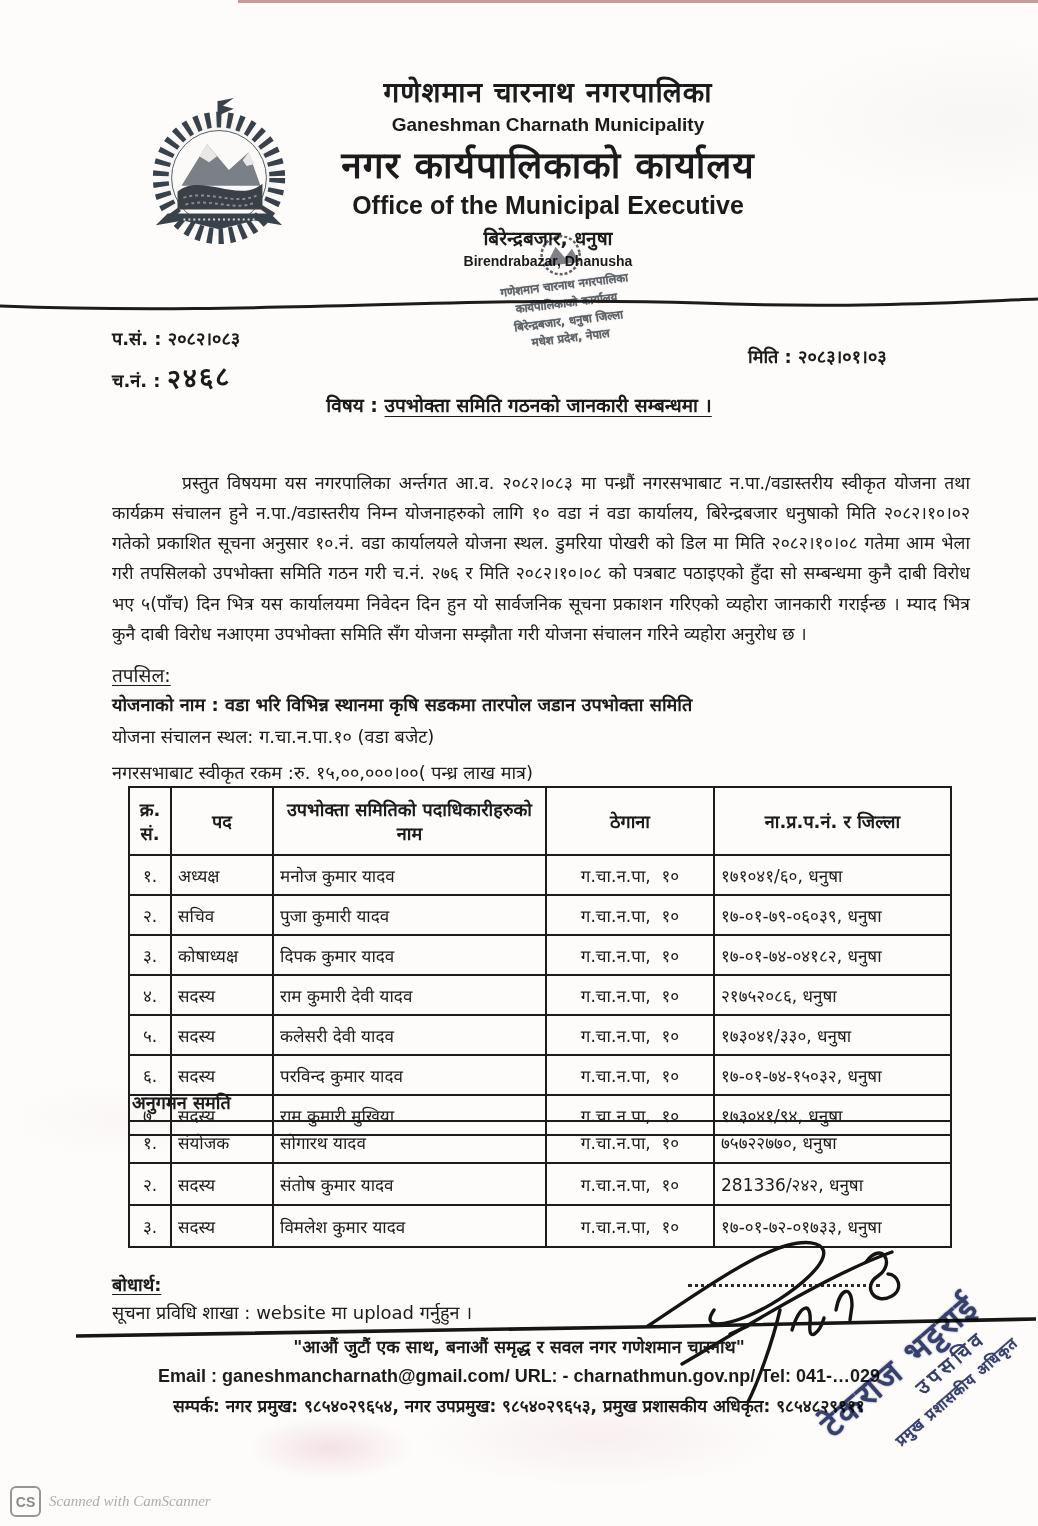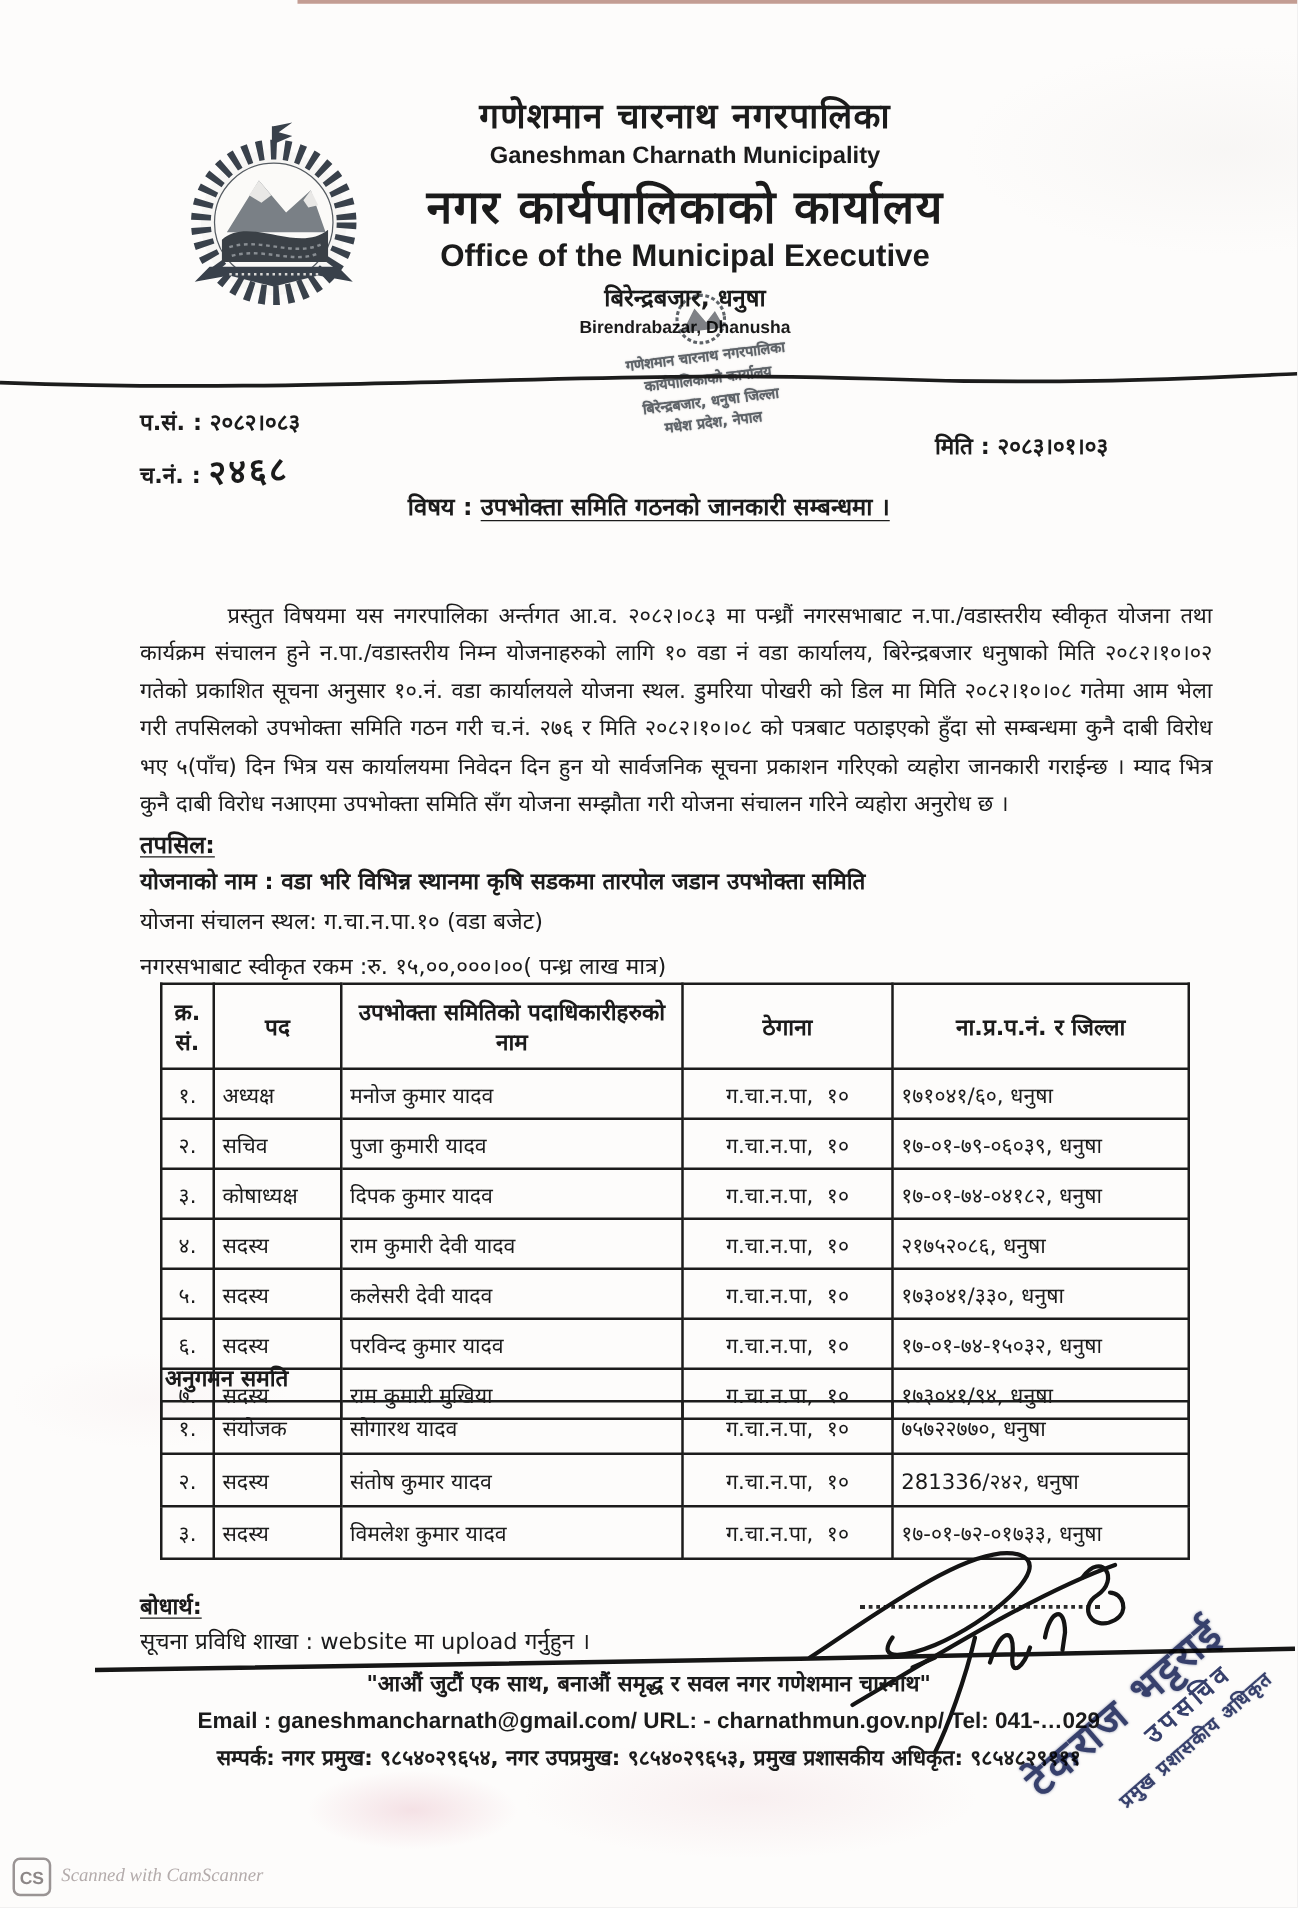--- a/index.html
+++ b/index.html
@@ -28,23 +28,23 @@
   .seal svg{display:block;margin:0 auto 1px auto;}
   .seal-line{font-size:11.5px;font-weight:bold;line-height:1.55;text-shadow:0 0 1px rgba(62,68,75,.75);}
   .divider1{position:absolute;left:0;top:290px;width:1038px;height:26px;}
   
   .meta-left{position:absolute;left:112px;top:324px;font-size:18px;font-weight:bold;line-height:1.7;}
   .hand{font-size:27px;font-weight:bold;display:inline-block;transform:rotate(-3deg);letter-spacing:2px;}
   .meta-date{position:absolute;left:748px;top:344px;font-size:18px;font-weight:bold;}
   .subject{position:absolute;left:0;top:392px;width:1038px;text-align:center;font-size:19px;font-weight:bold;}
   .subject .u{text-decoration:underline;text-underline-offset:4px;}
   
-  .para{position:absolute;left:112px;top:460px;width:858px;font-size:17.5px;line-height:1.73;
+  .para{position:absolute;left:112px;top:450px;width:858px;font-size:17.5px;line-height:1.73;
         text-align:justify;text-indent:70px;}
-  .tapasil{position:absolute;left:112px;top:662px;font-size:19px;font-weight:bold;text-decoration:underline;text-underline-offset:3px;}
+  .tapasil{position:absolute;left:112px;top:662px;font-size:19px;font-weight:normal;text-decoration:underline;text-underline-offset:3px;}
   .plan-name{position:absolute;left:112px;top:692px;font-size:18px;font-weight:bold;}
   .plan-site{position:absolute;left:112px;top:724px;font-size:18px;}
   .plan-amount{position:absolute;left:112px;top:760px;font-size:18px;}
   
   .doc-table{position:absolute;left:128px;border-collapse:collapse;table-layout:fixed;width:822px;background:transparent;}
   .doc-table th,.doc-table td{border:2px solid #1c1c1c;font-size:17px;overflow:hidden;}
   .doc-table th{font-size:18px;font-weight:bold;height:62px;padding:2px 4px;}
   .doc-table td{height:34px;padding:2px 6px;}
   .t-main{top:786px;}
   .t-mon{top:1120px;}

